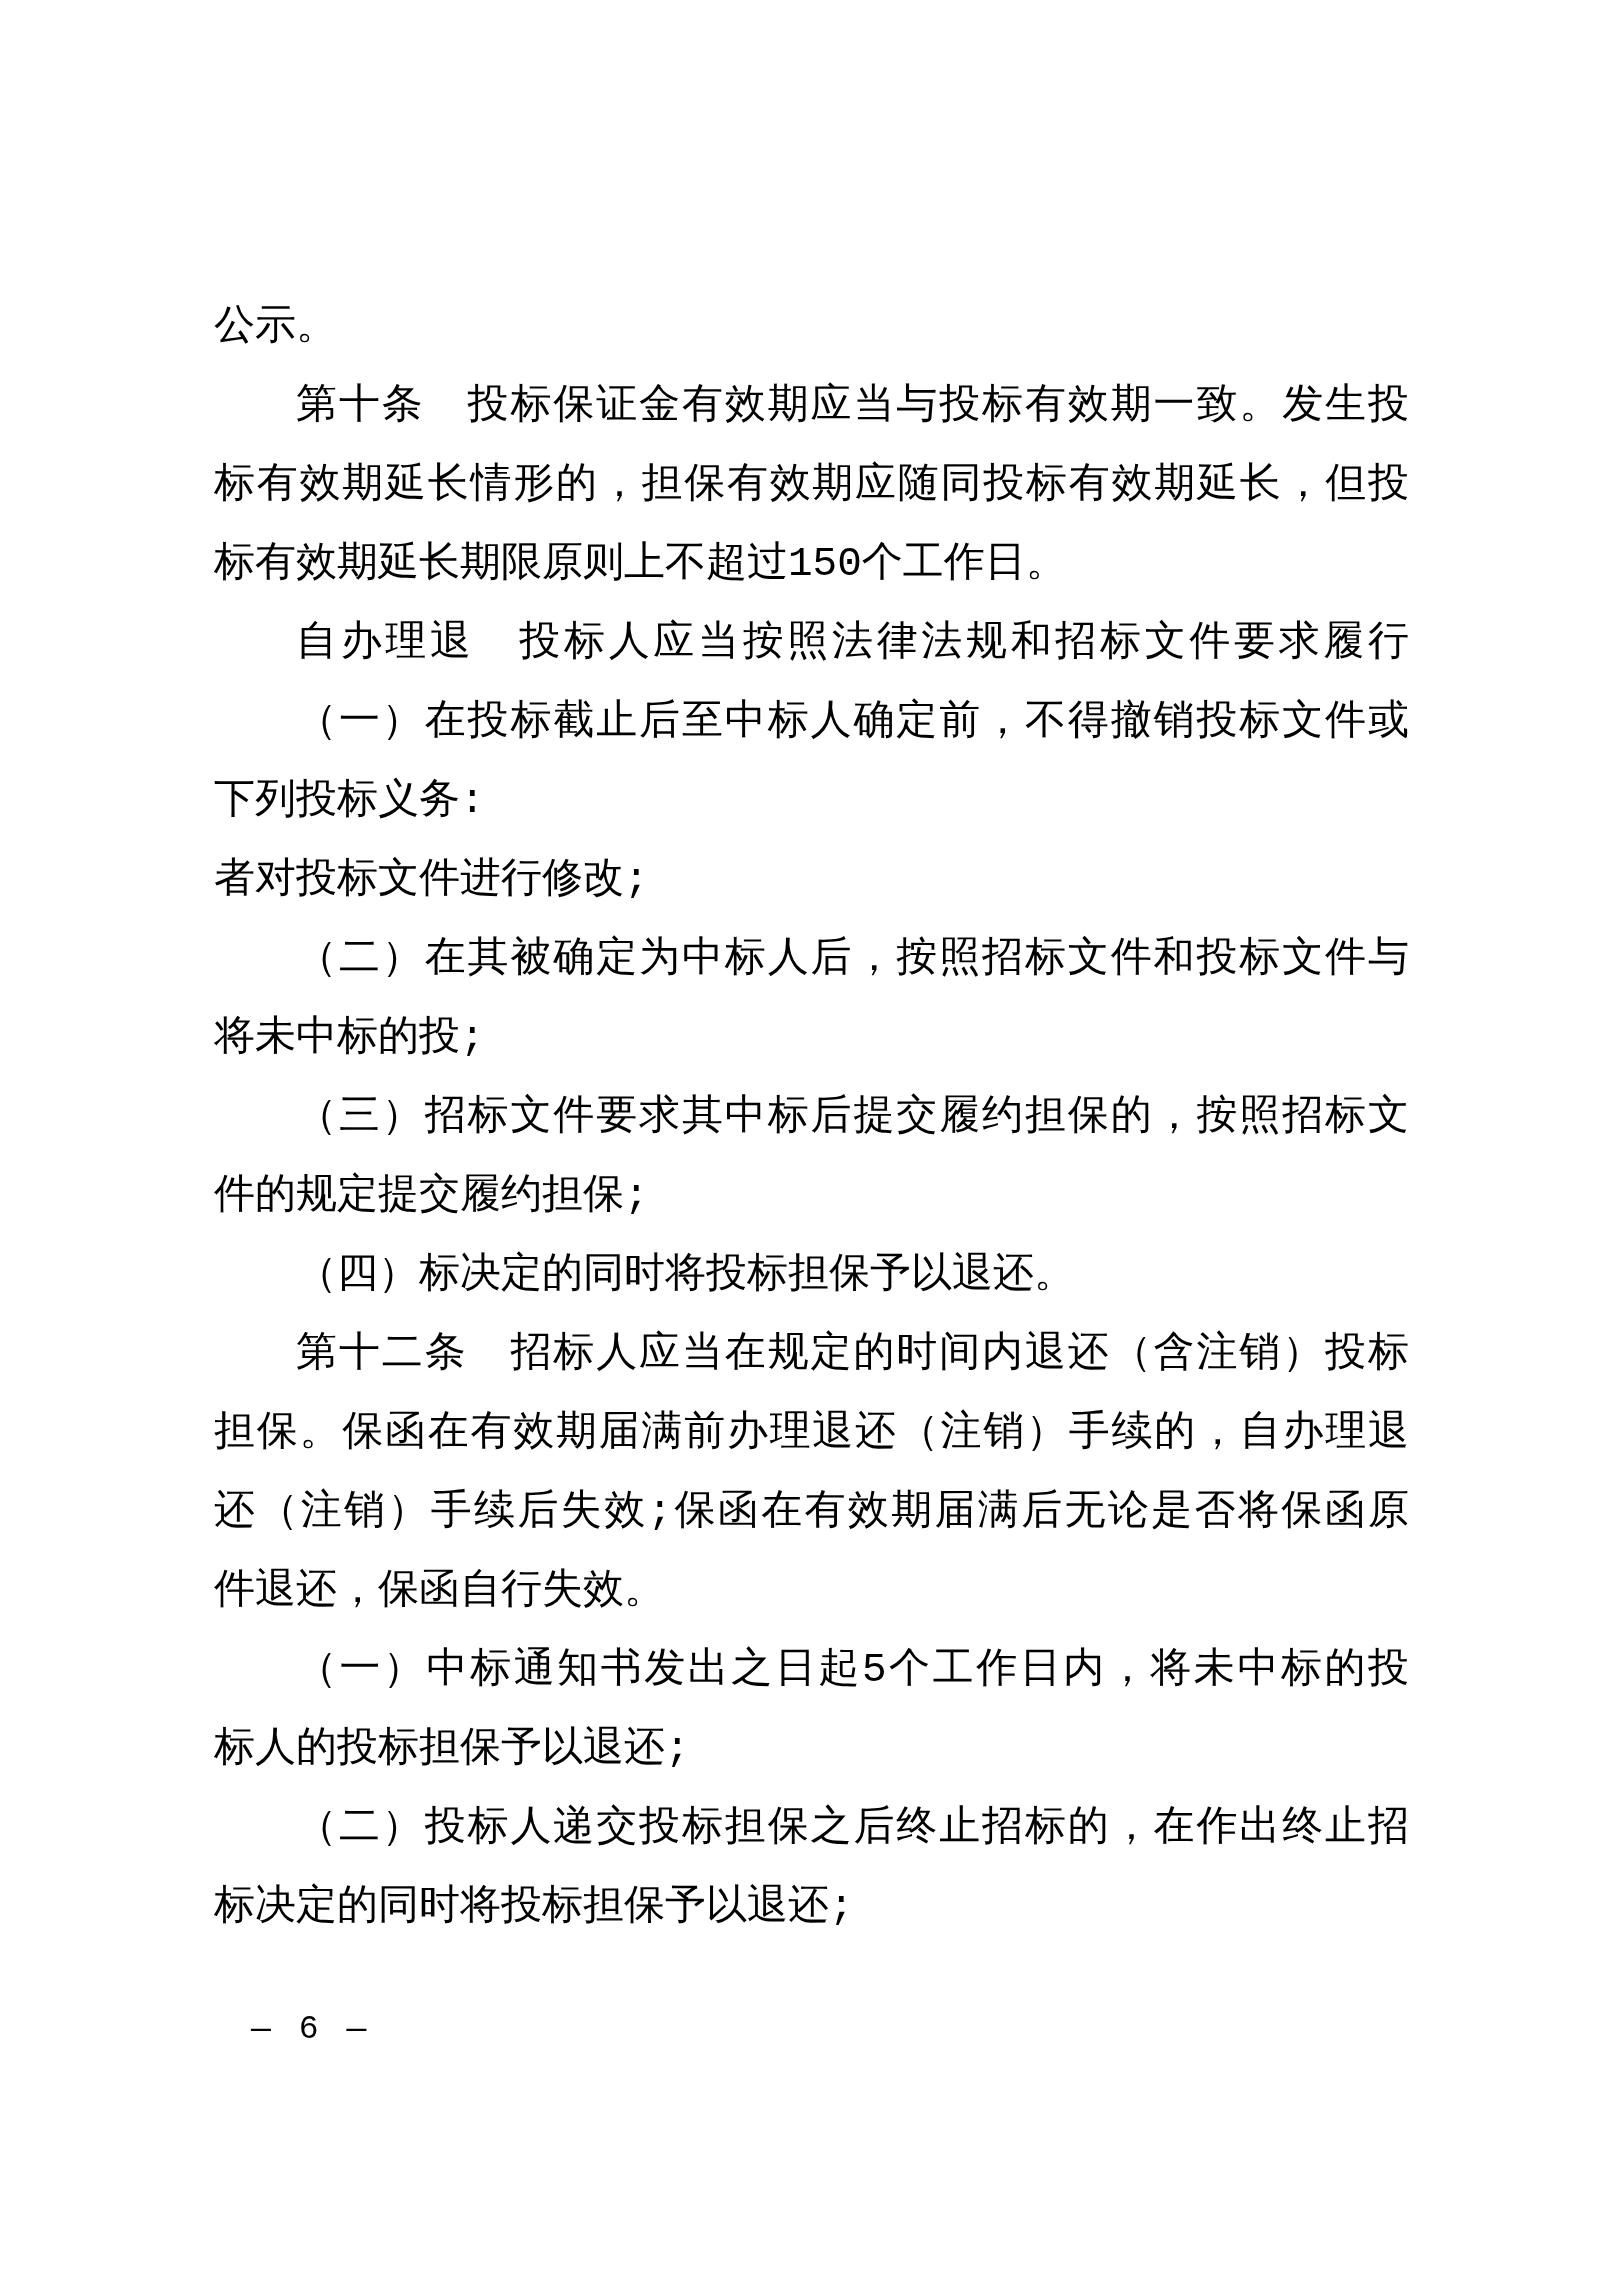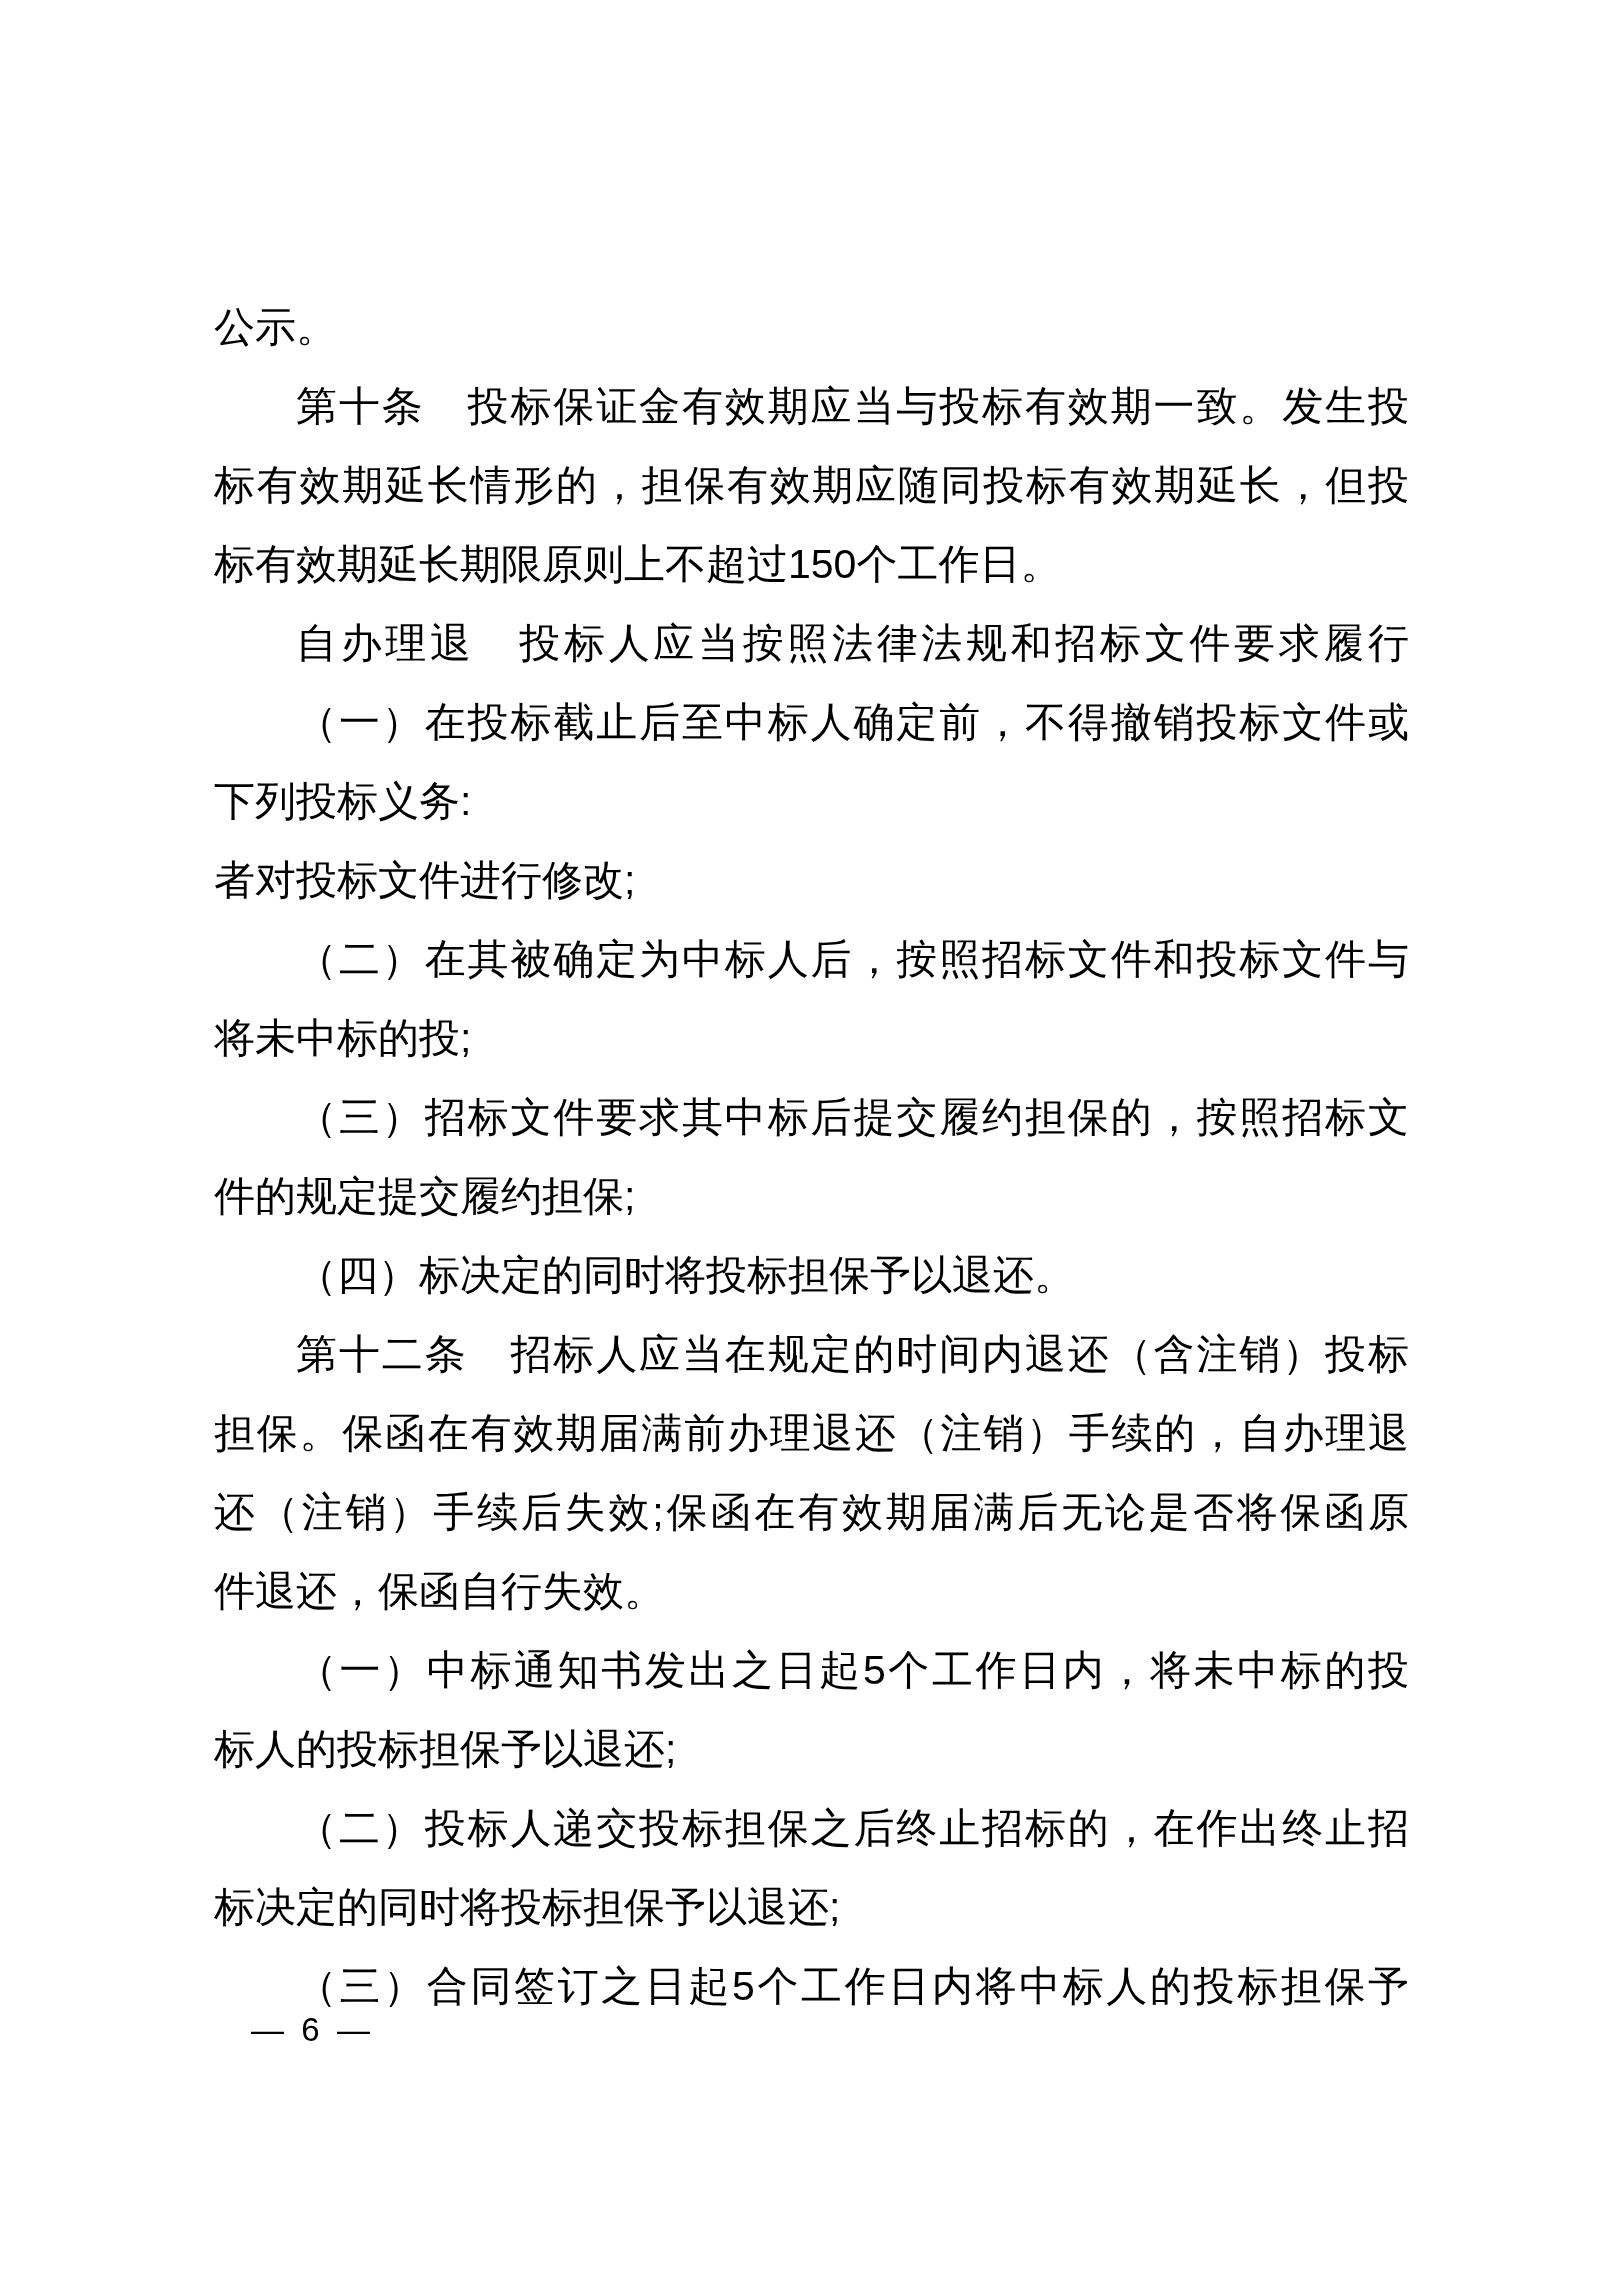--- a/index.html
+++ b/index.html
@@ -6,21 +6,21 @@
     margin: 0;
     padding: 0;
     background: #ffffff;
   }
   .page {
     position: relative;
     width: 1623px;
     height: 2295px;
     background: #ffffff;
     overflow: hidden;
-    font-family: Liberation Sans, sans-serif;
+    font-family: Liberation Mono, monospace;
     color: #000000;
   }
   .text-block {
     position: absolute;
     left: 214px;
     top: 288px;
     width: 1195px;
     font-size: 41px;
     line-height: 79px;
   }
@@ -63,17 +63,16 @@
       <div class="line">件的规定提交履约担保;</div>
       <div class="line indent">（四）标决定的同时将投标担保予以退还。</div>
       <div class="line indent fill">第十二条　招标人应当在规定的时间内退还（含注销）投标</div>
       <div class="line fill">担保。保函在有效期届满前办理退还（注销）手续的，自办理退</div>
       <div class="line fill">还（注销）手续后失效;保函在有效期届满后无论是否将保函原</div>
       <div class="line">件退还，保函自行失效。</div>
       <div class="line indent fill">（一）中标通知书发出之日起5个工作日内，将未中标的投</div>
       <div class="line">标人的投标担保予以退还;</div>
       <div class="line indent fill">（二）投标人递交投标担保之后终止招标的，在作出终止招</div>
       <div class="line">标决定的同时将投标担保予以退还;</div>
-      <div class="line indent fill">（三）合同签订之日起5个工作日内将中标人的投标担保予</div>
     </div>
   <div class="page-number">— 6 —</div>
 </div>
 
 
 </body></html>

